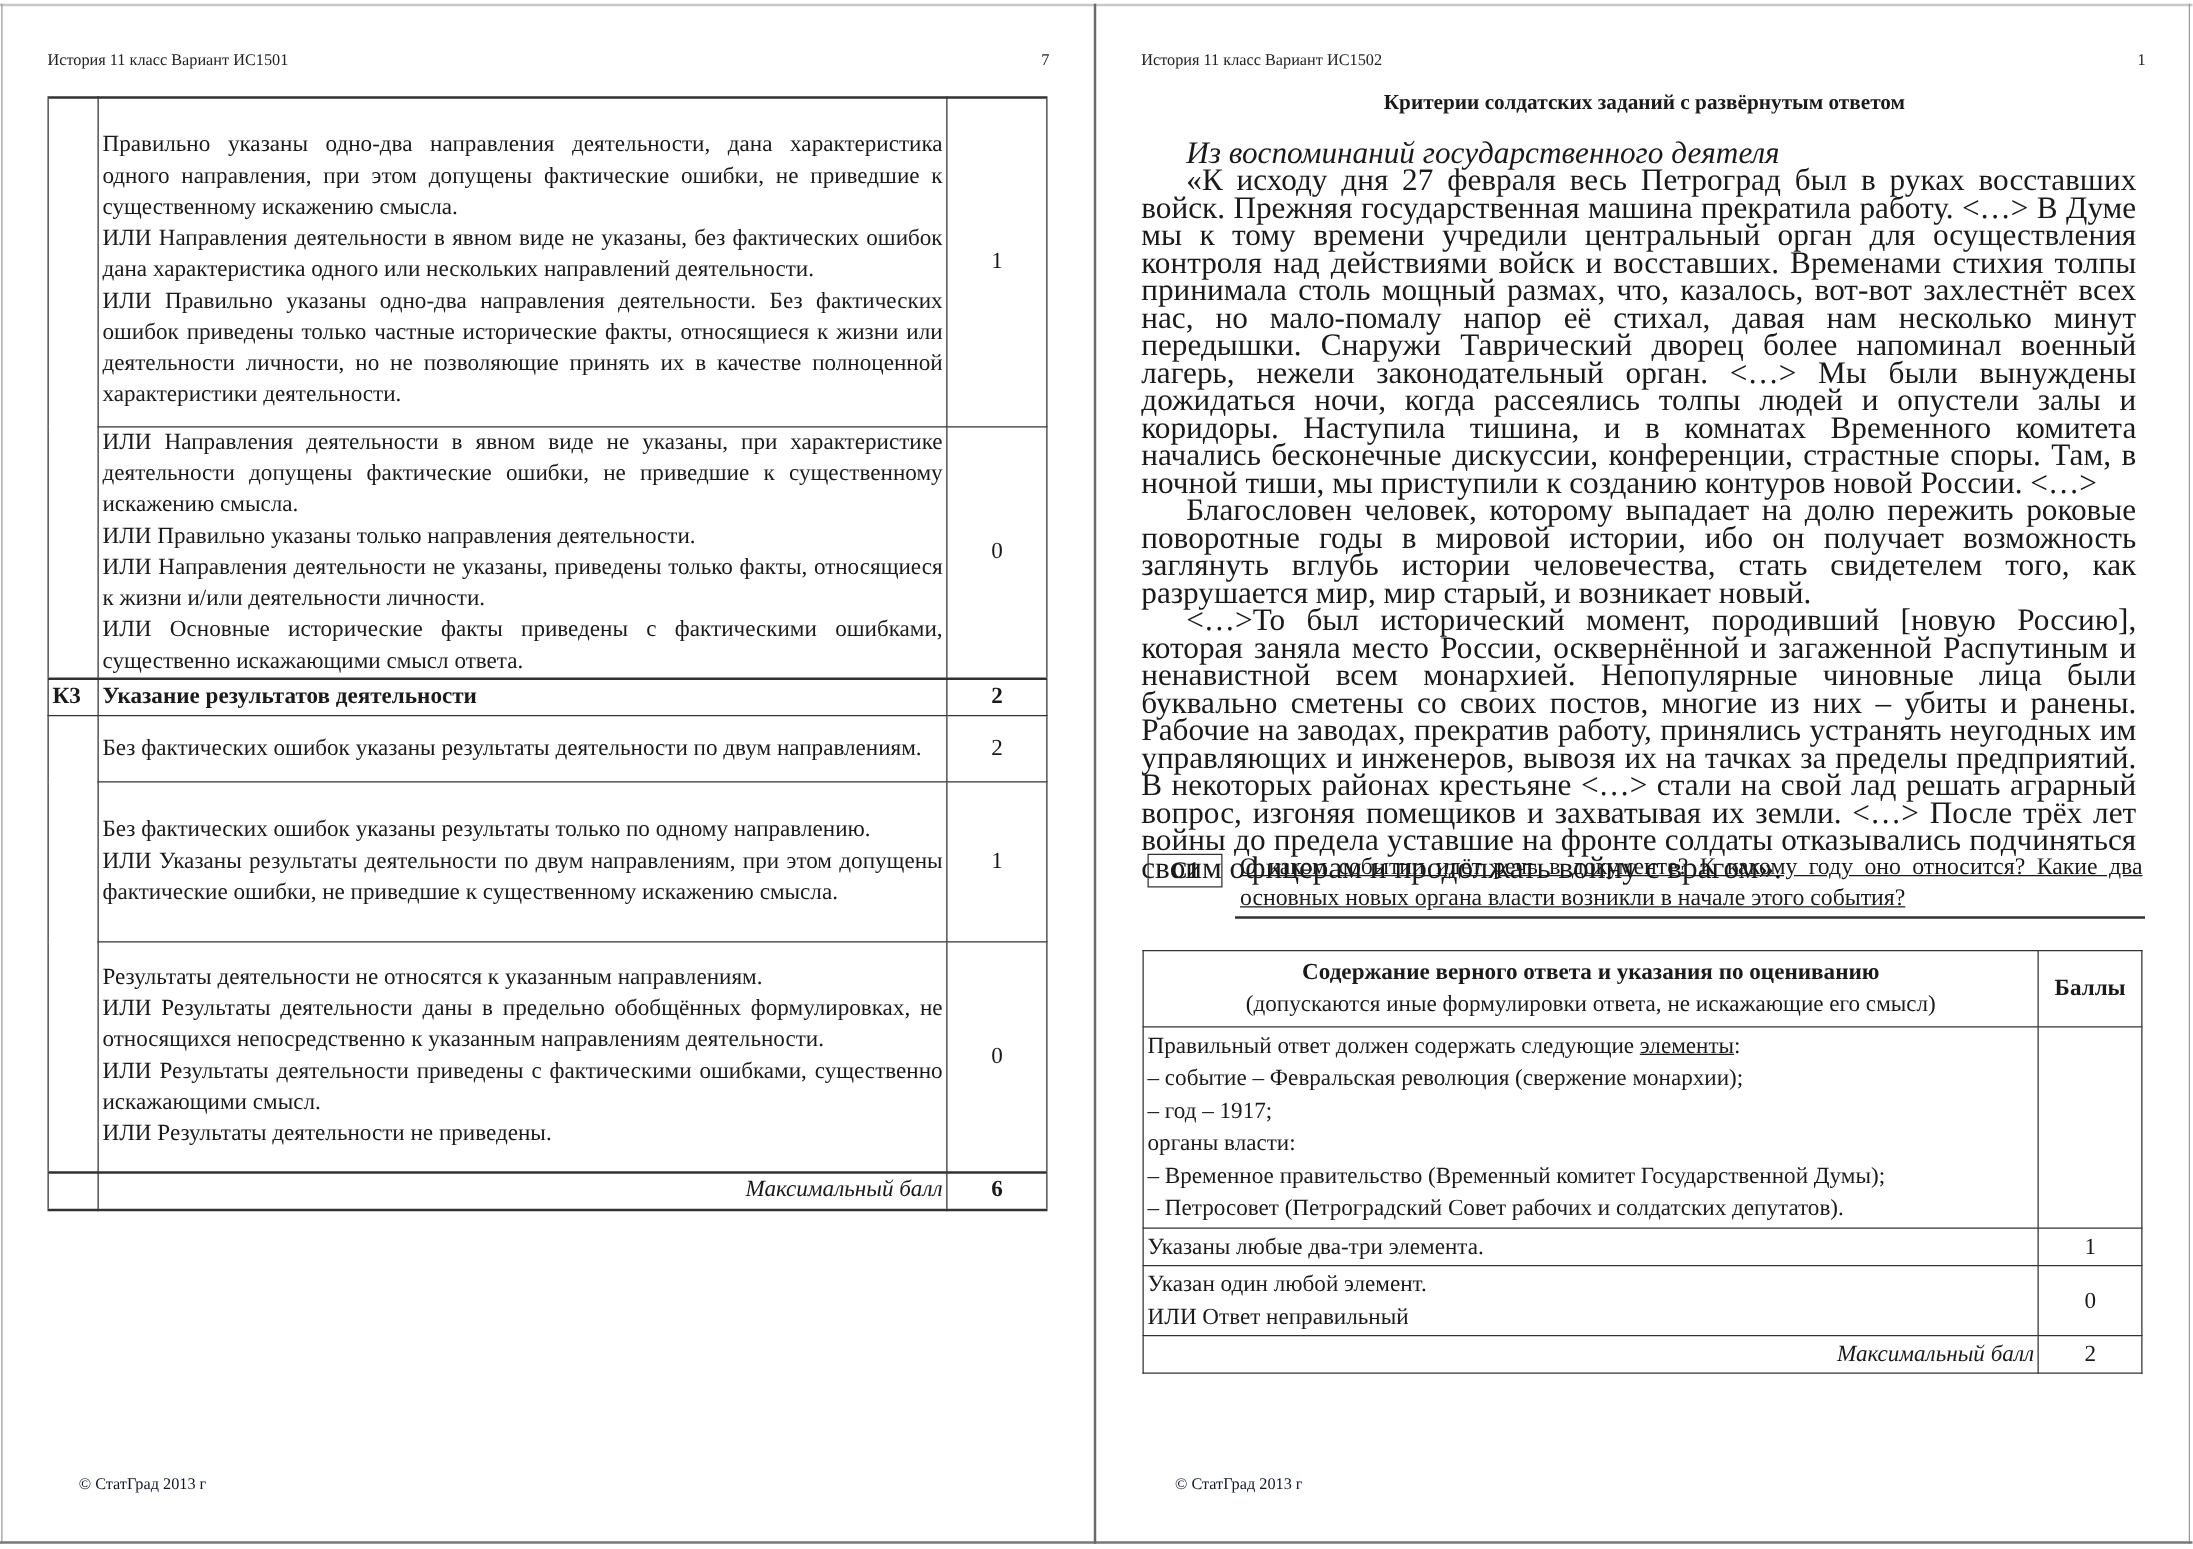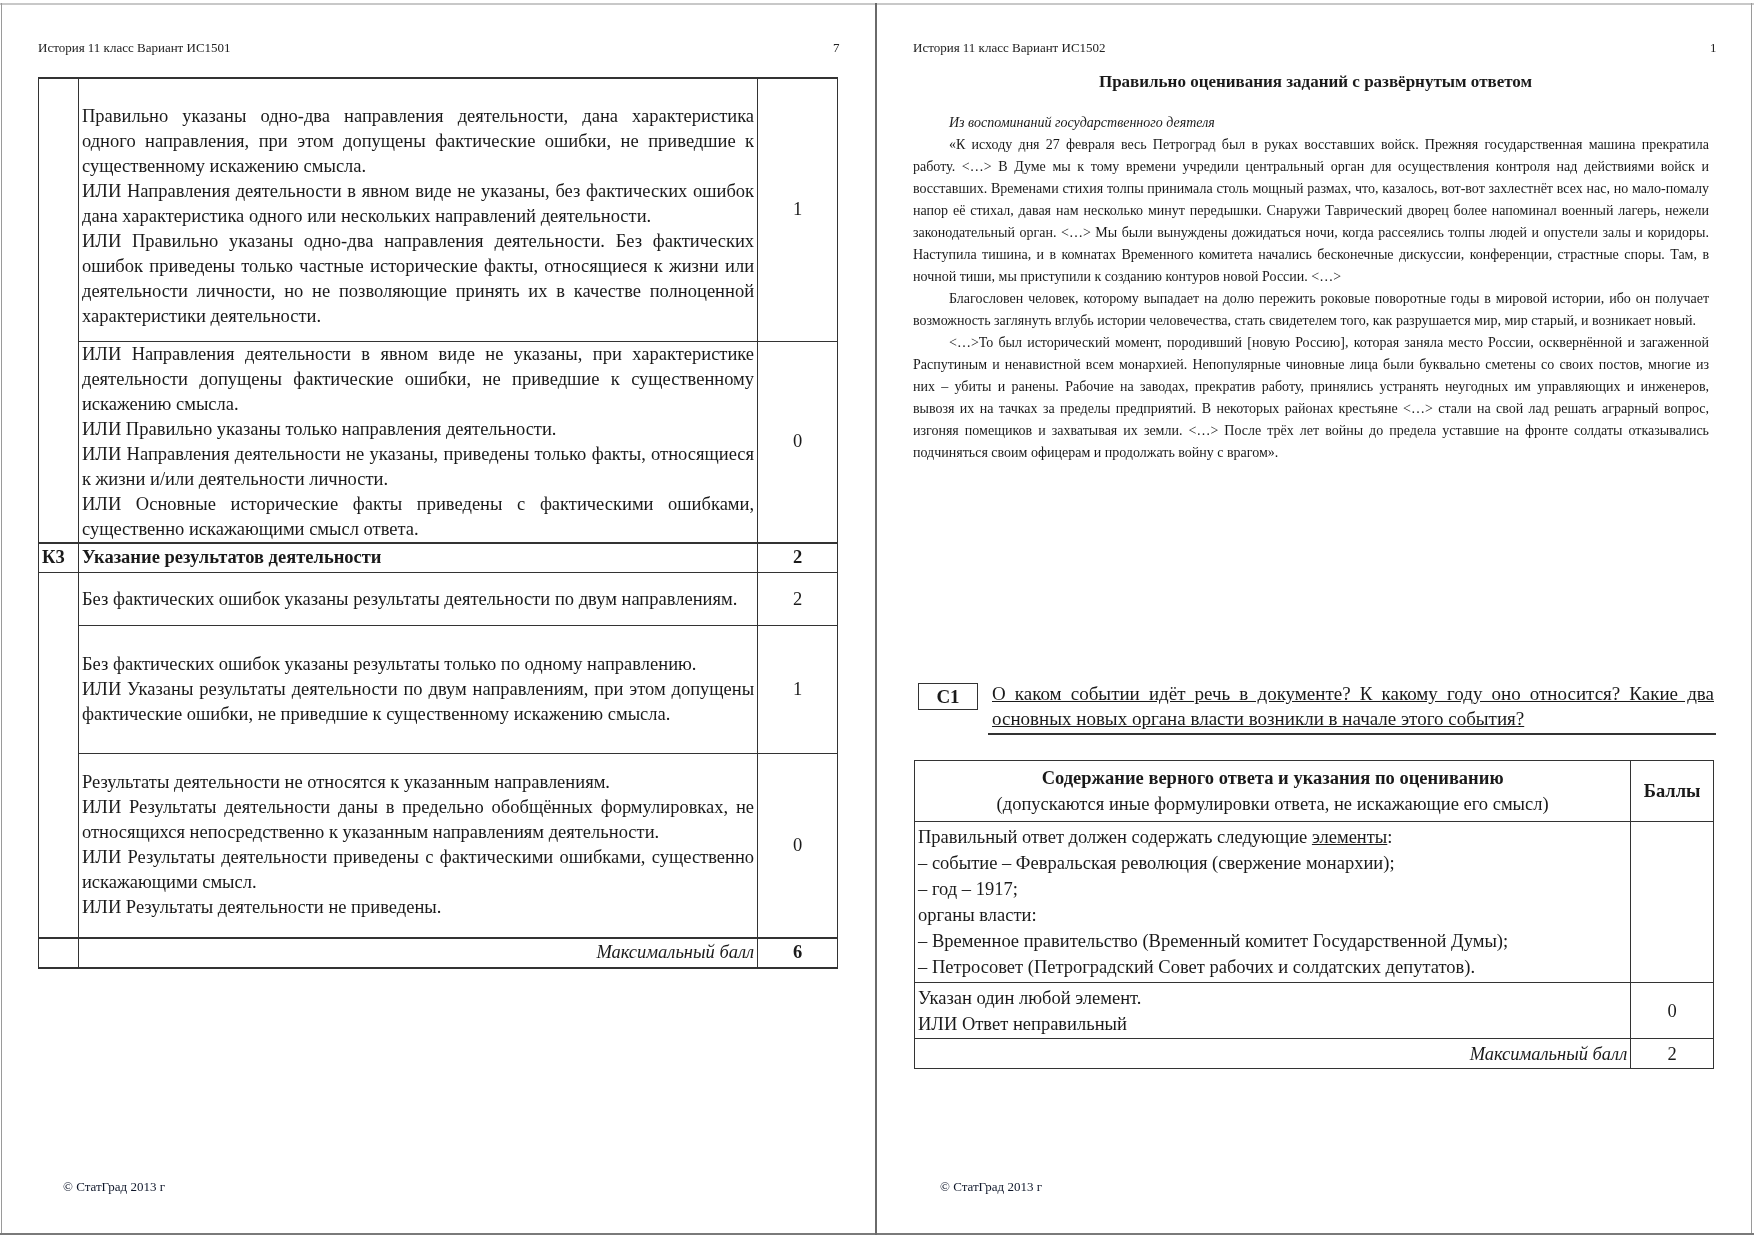--- a/index.html
+++ b/index.html
@@ -23,21 +23,21 @@
   table.crit td { border:1.5px solid #333; vertical-align:middle; padding:0 3px; }
   table.crit td.txt { text-align:justify; text-align-last:left; }
   table.crit td.score { text-align:center; }
   table.crit td.idc { text-align:left; font-weight:bold; padding-left:3px; }
   .bold { font-weight:bold; }
   .it { font-style:italic; }
   .right { text-align:right !important; text-align-last:right !important; }
   .para { display:block; }
 
   .title { position:absolute; left:877px; width:877px; top:72px; text-align:center; font-weight:bold; font-size:17px; }
-  .source-body { position:absolute; left:913px; width:796px; top:112px; font-size:14px; line-height:22px; text-align:justify; }
+  .source-body { position:absolute; left:913px; width:796px; top:112px; font-size:25px; line-height:22px; text-align:justify; }
   .source-body .line-it { font-style:italic; padding-left:36px; }
   .source-body p { margin:0; text-indent:36px; }
 
   .task { position:absolute; left:918px; top:681px; width:796px; font-size:19px; }
   .task-box { position:absolute; left:0; top:2px; width:58px; height:25px; border:1.5px solid #333; text-align:center; font-weight:bold; line-height:25px; }
   .task-text { position:absolute; left:74px; top:0; width:722px; line-height:25px; text-align:justify; text-align-last:left;text-decoration:underline; }
   .task-rule { position:absolute; left:70px; top:52px; width:728px; height:2px; background:#333; }
 
   table.ans { position:absolute; left:914px; top:760px; width:800px; border-collapse:collapse; font-size:18.5px; line-height:26px; }
   table.ans td { border:1.5px solid #333; padding:0 3px; vertical-align:middle; }
@@ -122,21 +122,21 @@
 
   <div class="footer" style="left:63px;">© СтатГрад 2013 г</div>
 </div>
 
 <div class="page page-right">
   <div class="hdr" style="left:36px;">История  11 класс  Вариант ИС1502</div>
   <div class="pnum" style="left:833px;">1</div>
   <div class="footer" style="left:63px;">© СтатГрад 2013 г</div>
 </div>
 
-<div class="title">Правильно оценивания заданий с развёрнутым ответом</div>
+<div class="title">Критерии солдатских заданий с развёрнутым ответом</div>
 
 <div class="source-body">
   <div class="line-it">Из воспоминаний государственного деятеля</div>
   <p>«К исходу дня 27 февраля весь Петроград был в руках восставших войск. Прежняя государственная машина прекратила работу. &lt;…&gt; В Думе мы к тому времени учредили центральный орган для осуществления контроля над действиями войск и восставших. Временами стихия толпы принимала столь мощный размах, что, казалось, вот-вот захлестнёт всех нас, но мало-помалу напор её стихал, давая нам несколько минут передышки. Снаружи Таврический дворец более напоминал военный лагерь, нежели законодательный орган. &lt;…&gt; Мы были вынуждены дожидаться ночи, когда рассеялись толпы людей и опустели залы и коридоры. Наступила тишина, и в комнатах Временного комитета начались бесконечные дискуссии, конференции, страстные споры. Там, в ночной тиши, мы приступили к созданию контуров новой России. &lt;…&gt;</p>
   <p>Благословен человек, которому выпадает на долю пережить роковые поворотные годы в мировой истории, ибо он получает возможность заглянуть вглубь истории человечества, стать свидетелем того, как разрушается мир, мир старый, и возникает новый.</p>
   <p>&lt;…&gt;То был исторический момент, породивший [новую Россию], которая заняла место России, осквернённой и загаженной Распутиным и ненавистной всем монархией. Непопулярные чиновные лица были буквально сметены со своих постов, многие из них – убиты и ранены. Рабочие на заводах, прекратив работу, принялись устранять неугодных им управляющих и инженеров, вывозя их на тачках за пределы предприятий. В некоторых районах крестьяне &lt;…&gt; стали на свой лад решать аграрный вопрос, изгоняя помещиков и захватывая их земли. &lt;…&gt; После трёх лет войны до предела уставшие на фронте солдаты отказывались подчиняться своим офицерам и продолжать войну с врагом».</p>
 </div>
 
 <div class="task">
   <div class="task-box">С1</div>
@@ -161,20 +161,24 @@
     <td style="padding-top:2px; padding-bottom:2px;">
       <span class="para"><span>Правильный ответ должен содержать следующие </span><span class="u">элементы</span><span>:</span></span>
       <span class="para">– событие – Февральская революция (свержение монархии);</span>
       <span class="para">– год – 1917;</span>
       <span class="para">органы власти:</span>
       <span class="para">– Временное правительство (Временный комитет Государственной Думы);</span>
       <span class="para">– Петросовет (Петроградский Совет рабочих и солдатских депутатов).</span>
     </td>
     <td class="score"></td>
   </tr>
+  <tr style="height:30px;">
+    <td>Указаны любые два-три элемента.</td>
+    <td class="score">1</td>
+  </tr>
   <tr style="height:56px;">
     <td>
       <span class="para">Указан один любой элемент.</span>
       <span class="para">ИЛИ Ответ неправильный</span>
     </td>
     <td class="score">0</td>
   </tr>
   <tr style="height:30px;">
     <td class="it" style="text-align:right;">Максимальный балл</td>
     <td class="score">2</td>

